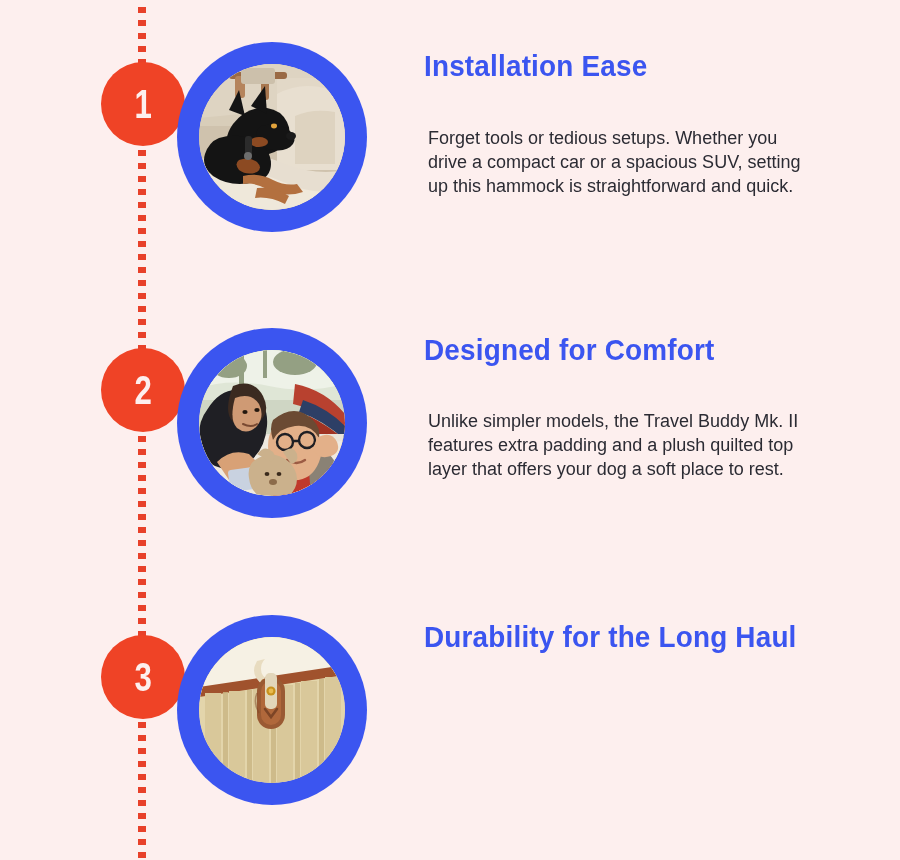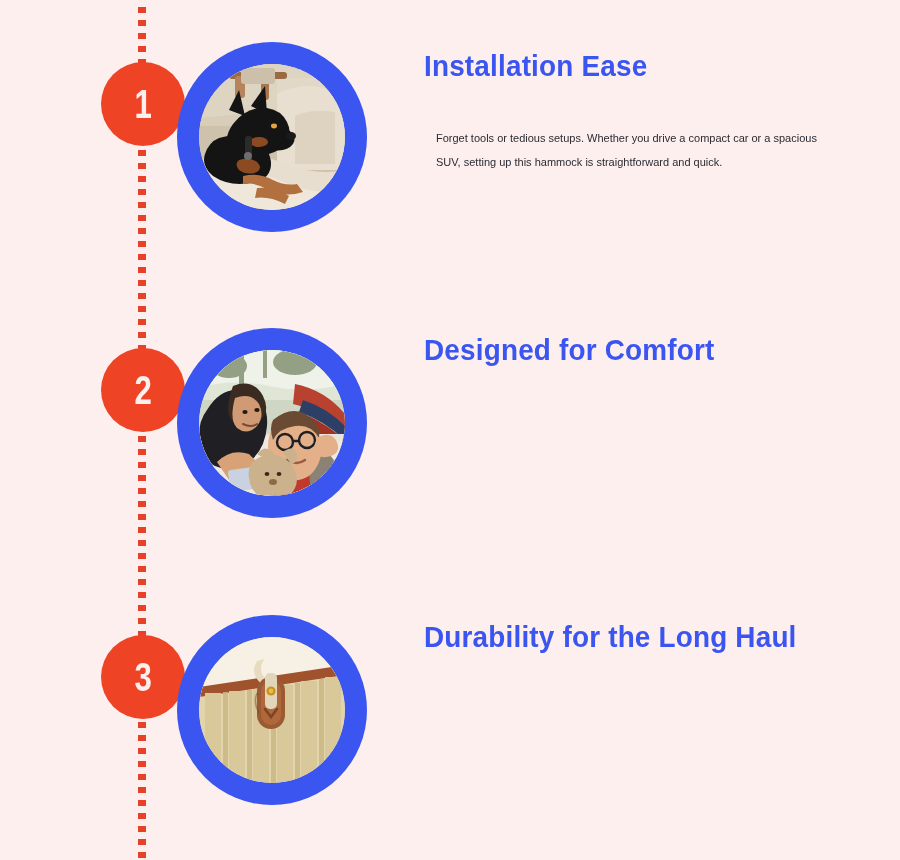--- a/index.html
+++ b/index.html
@@ -83,22 +83,22 @@
     font-size:30px;
     line-height:1.05;
     color:#3b55f0;
     letter-spacing:.2px;
     margin:0;
     transform:scaleX(.93);
     transform-origin:left center;
     white-space:nowrap;
   }
   .body{
-    margin:12px;
-    font-size:11px;
+    margin:4px;
+    font-size:18px;
     line-height:24px;
     color:#2b2b33;
     width:392px;
   }
   .step-1 .text-col{top:10px;}
   .step-1 .body{margin-top:44px;}
   .step-2 .text-col{top:8px;}
   .step-2 .body{margin-top:43px;}
   .step-3 .text-col{top:8px;}
   .step-3 .body{margin-top:44px;}
@@ -221,20 +221,21 @@
             <ellipse cx="68" cy="124" rx="2.4" ry="2" fill="#3a2a1c"></ellipse>
             <ellipse cx="80" cy="124" rx="2.4" ry="2" fill="#3a2a1c"></ellipse>
             <ellipse cx="74" cy="132" rx="4" ry="3" fill="#8c6b4a"></ellipse>
           </g>
         </svg>
       </div>
     </div>
 
     <div class="text-col">
       <h2 class="head">Designed for Comfort</h2>
+      <p class="body">Unlike simpler models, the Travel Buddy Mk. II features extra padding and a plush quilted top layer that offers your dog a soft place to rest.</p>
     </div>
   </div>
 
   <div class="step step-3">
 
     <div class="badge">
       <span class="badge-num">3</span>
     </div>
 
     <div class="photo-ring">

